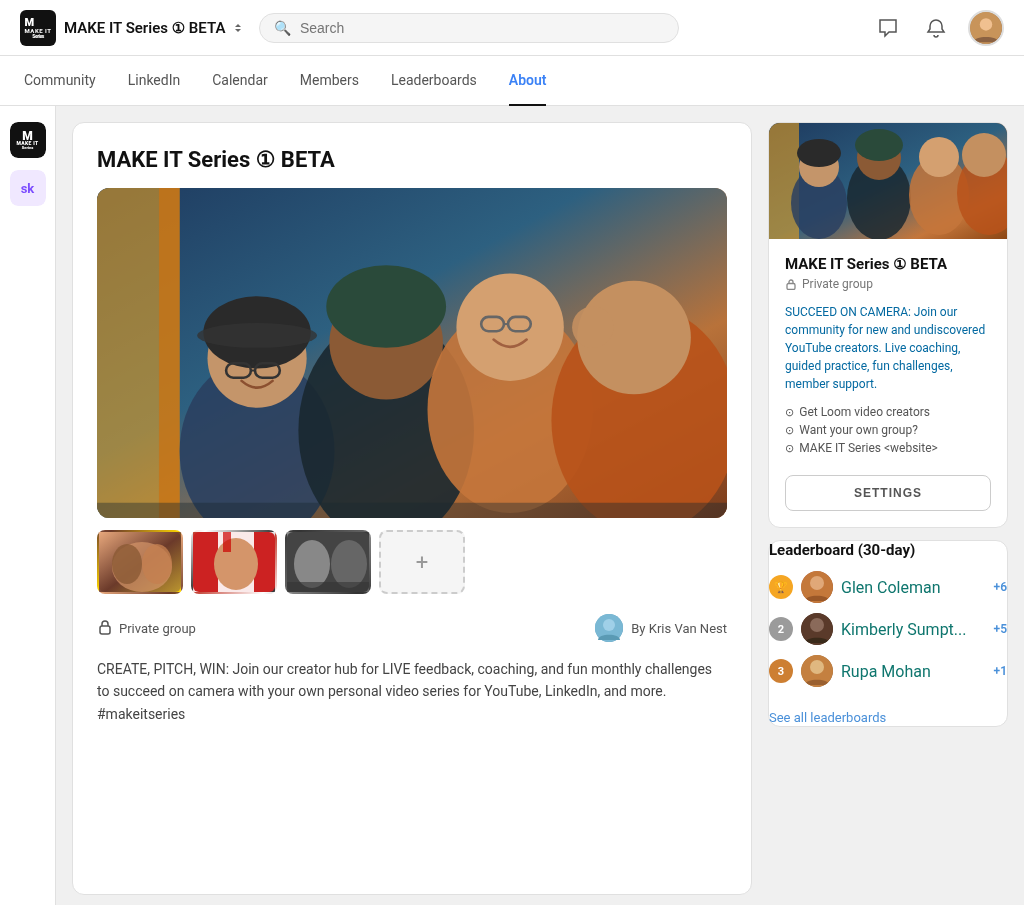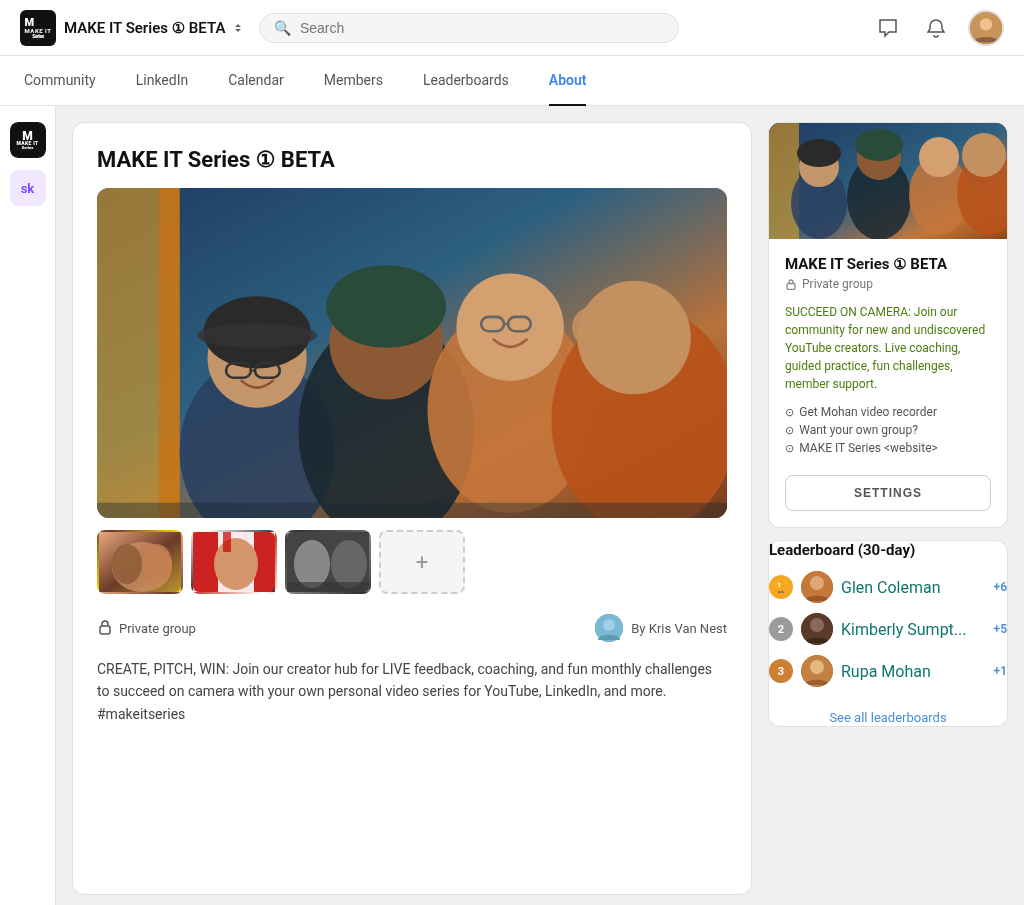--- a/index.html
+++ b/index.html
@@ -78,21 +78,21 @@
       font-size: 14px; color: white; font-weight: 600;
     }
 
     
     .sub-nav {
       background: #fff;
       border-bottom: 1px solid #e0e0e0;
       display: flex;
       align-items: center;
       padding: 0 24px;
-      gap: 40px;
+      gap: 32px;
     }
     .sub-nav-item {
       padding: 16px 0;
       font-size: 14px;
       color: #555;
       cursor: pointer;
       border-bottom: 2px solid transparent;
       margin-bottom: -1px;
     }
     .sub-nav-item.active {
@@ -258,21 +258,21 @@
     }
     .community-name {
       font-size: 15px; font-weight: 700; color: #111;
       margin-bottom: 4px;
     }
     .community-private {
       display: flex; align-items: center; gap: 5px;
       font-size: 12px; color: #777; margin-bottom: 12px;
     }
     .community-desc {
-      font-size: 12px; color: #4d7c0f; line-height: 1.5;
+      font-size: 12px; color: #0369a1; line-height: 1.5;
       margin-bottom: 12px;
     }
     .community-links {
       display: flex; flex-direction: column; gap: 4px; margin-bottom: 16px;
     }
     .community-link {
       font-size: 12px; color: #555;
       display: flex; align-items: center; gap: 5px;
       cursor: pointer;
     }
@@ -324,21 +324,21 @@
     .av-2 { background: linear-gradient(135deg, #6a4a3a, #3a2a1a); }
     .av-3 { background: linear-gradient(135deg, #c4843a, #8b5e3c); }
     .leaderboard-name {
       flex: 1; font-size: 16px; color: #0f766e;
     }
     .leaderboard-score {
       font-size: 12px; color: #4a90d9; font-weight: 600;
     }
 
     .see-all-link {
-      text-align: center; margin-top: 20px;
+      text-align: left; margin-top: 20px;
     }
     .see-all-link a {
       font-size: 13px; color: #4a90d9; text-decoration: none; cursor: pointer;
     }
   </style>
 </head>
 <body>
 
 <nav class="top-nav">
   <div class="brand-logo">
@@ -571,21 +571,21 @@
             <svg width="12" height="12" viewBox="0 0 12 12" fill="none" stroke="#888" stroke-width="1.3">
               <rect x="2" y="5.5" width="8" height="6" rx="1.5"></rect>
               <path d="M4 5.5V4a2 2 0 0 1 4 0v1.5"></path>
             </svg>
             <span>Private group</span>
           </div>
           <p class="community-desc">SUCCEED ON CAMERA: Join our community for new and undiscovered YouTube creators. Live coaching, guided practice, fun challenges, member support.</p>
           <div class="community-links">
             <div class="community-link">
               <span class="link-icon">⊙</span>
-              <span>Get Mohan video recorder</span>
+              <span>Get Loom video creators</span>
             </div>
             <div class="community-link">
               <span class="link-icon">⊙</span>
               <span>Want your own group?</span>
             </div>
             <div class="community-link">
               <span class="link-icon">⊙</span>
               <span>MAKE IT Series &lt;website&gt;</span>
             </div>
           </div>

